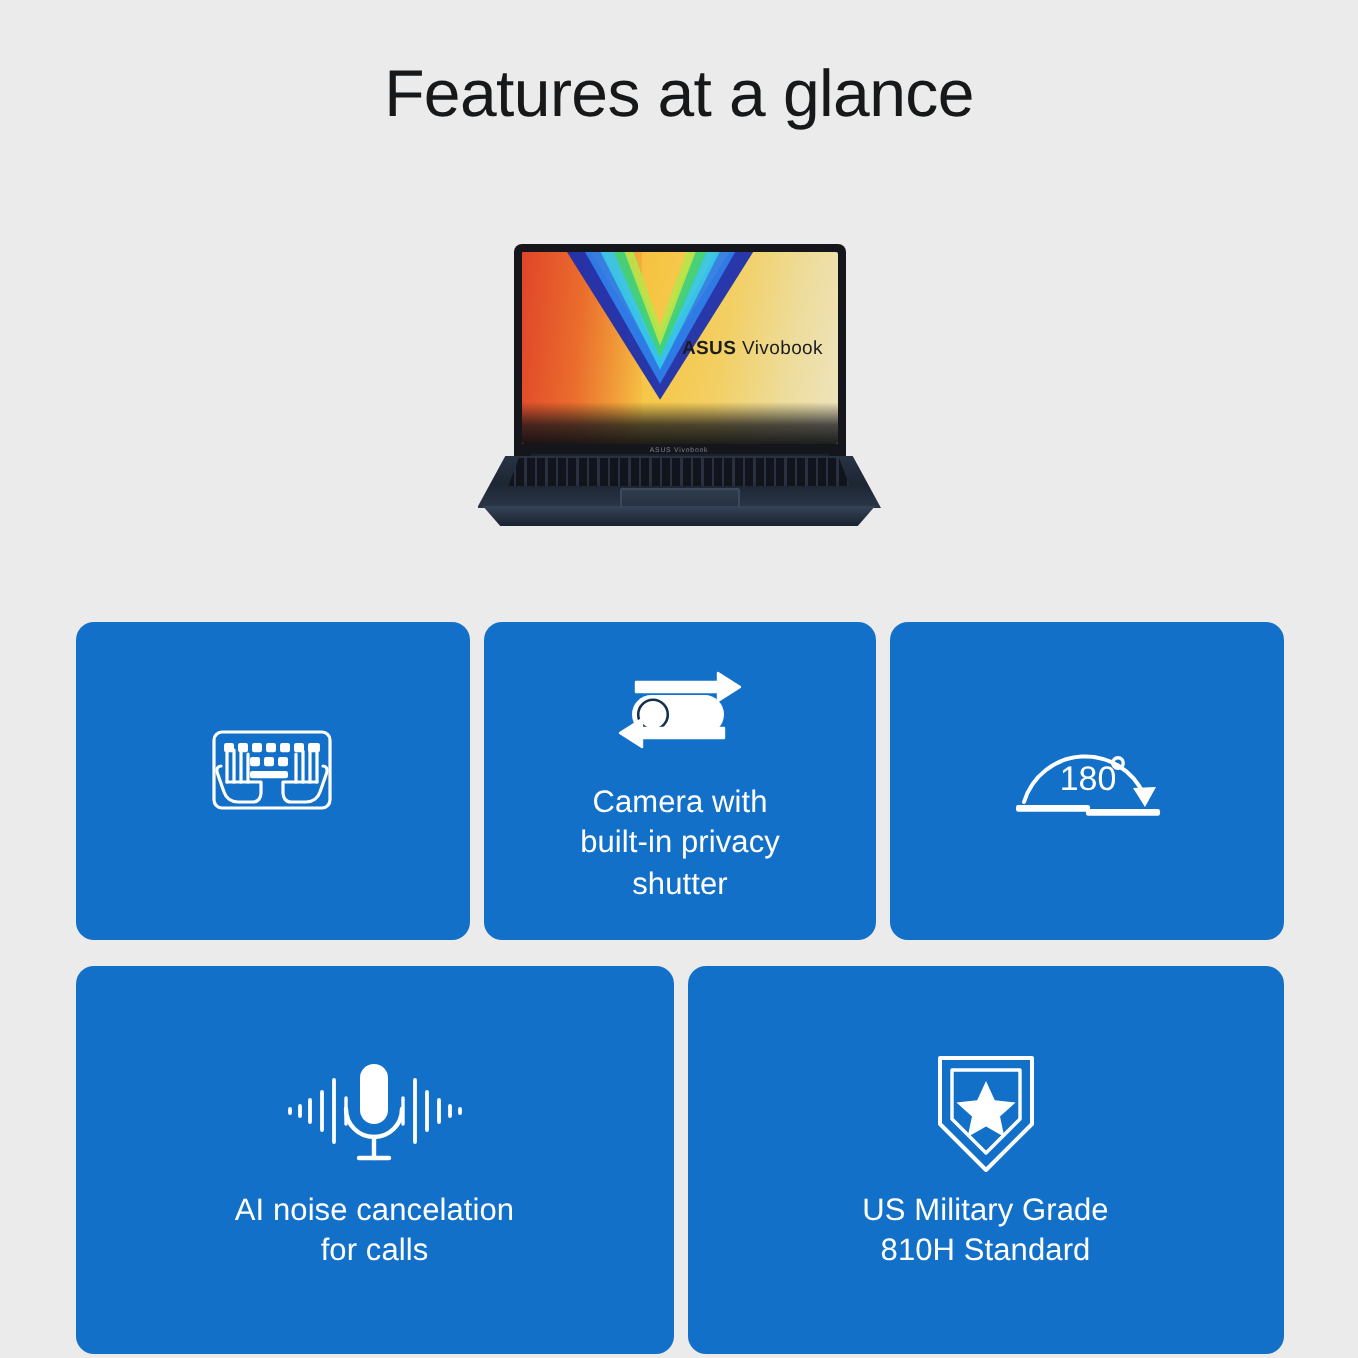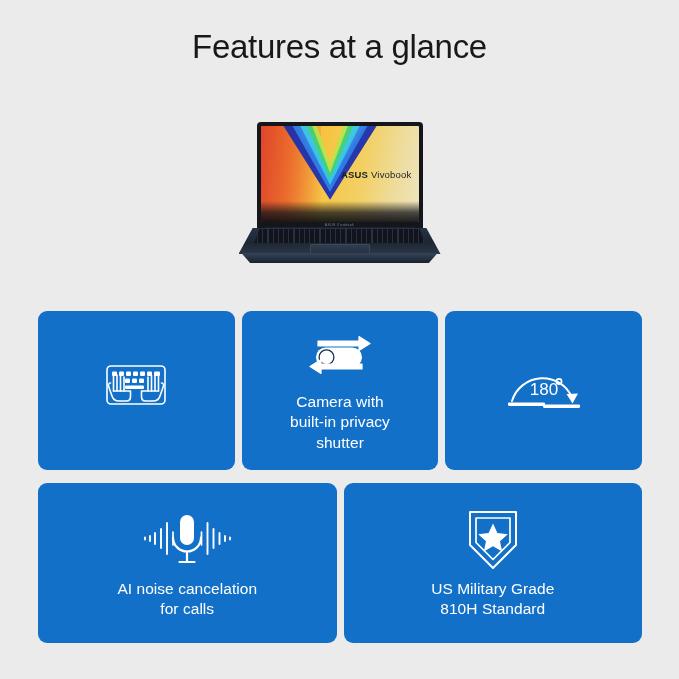--- a/index.html
+++ b/index.html
@@ -187,21 +187,21 @@
     position: absolute;
     left: 38px;
     top: 311px;
     width: 604px;
   }
   .row {
     display: flex;
     gap: 7px;
   }
   .row.row1 { height: 159px; }
-  .row.row2 { height: 160px; margin-top: 13px; }
+  .row.row2 { height: 194px; margin-top: 13px; }
 
   .card {
     background: #1370c8;
     border-radius: 9px;
     display: flex;
     flex-direction: column;
     align-items: center;
     justify-content: center;
     box-sizing: border-box;
     padding: 4px 10px 6px 10px;

